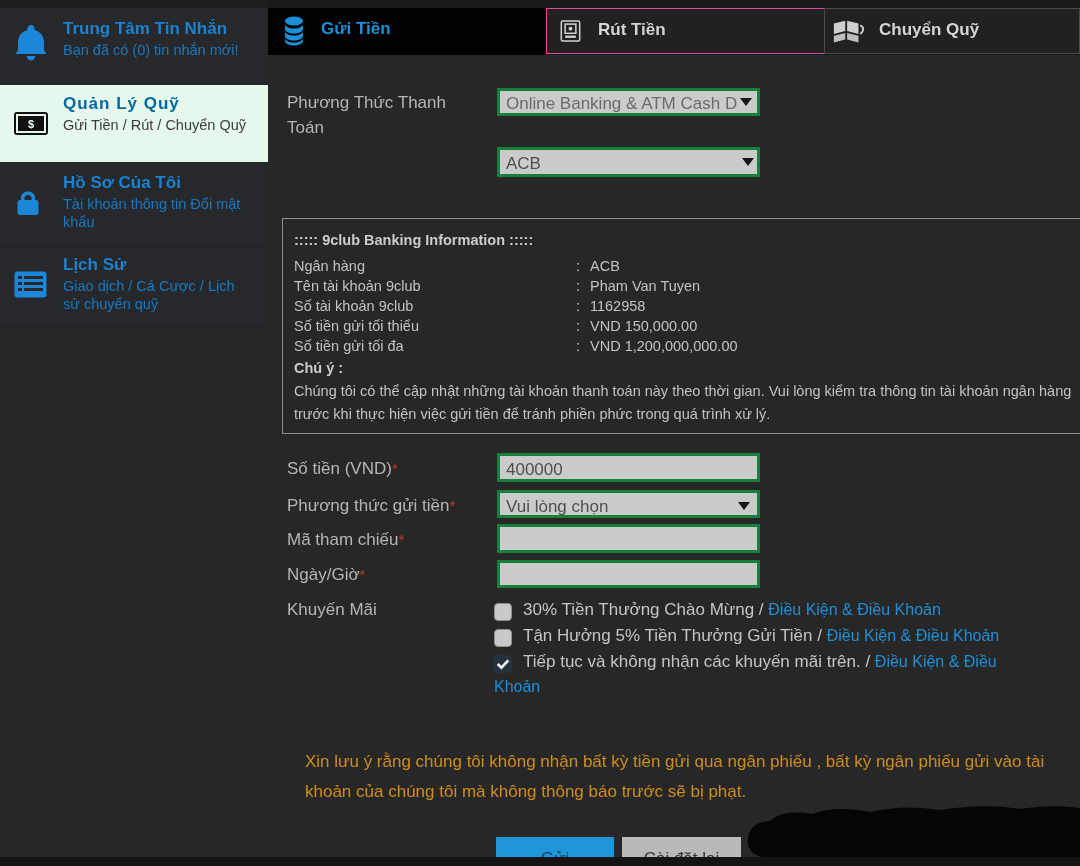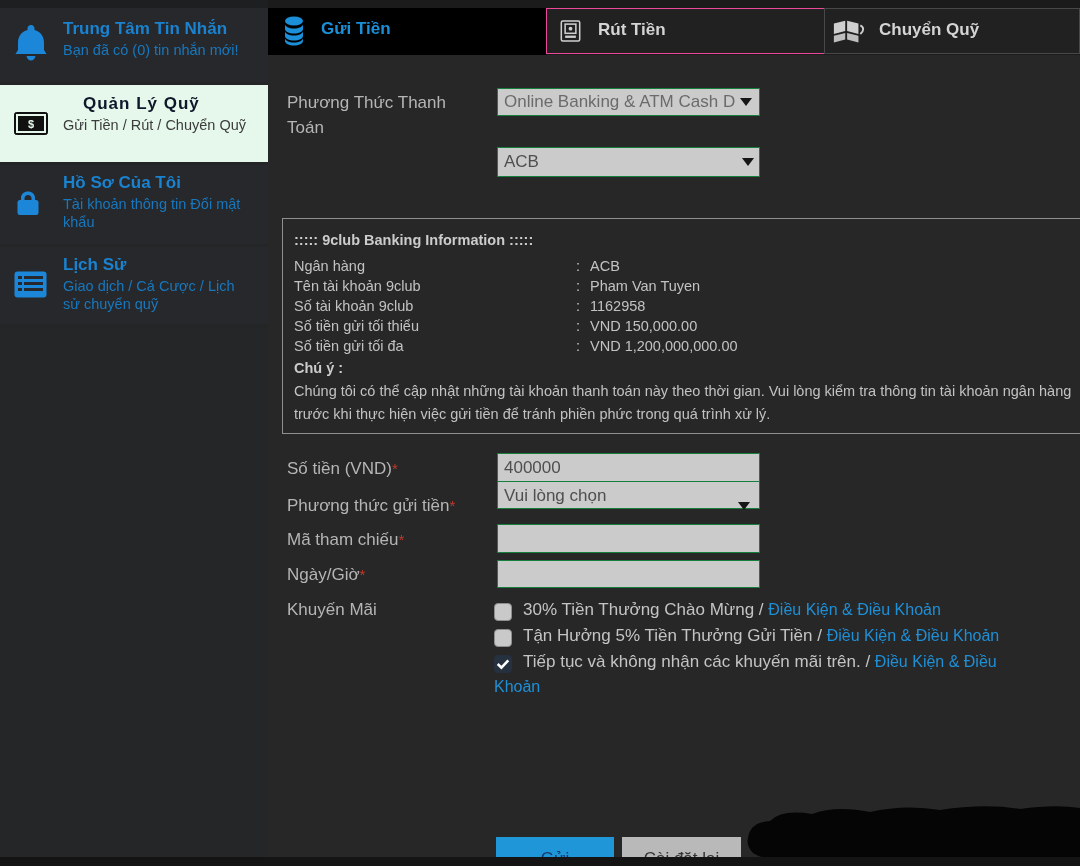--- a/index.html
+++ b/index.html
@@ -12,21 +12,21 @@
   .sb-item { position:absolute; left:0; width:268px; background:#26282b; }
   .sb-item .ttl { font-weight:bold; font-size:17px; color:#1a82cf; line-height:20px; }
   .sb-item .sub { font-size:14.5px; color:#1878bf; margin-top:2px; line-height:18px; }
   .sb-txt { position:absolute; left:63px; width:192px; }
   .sb-txt .sub { width:188px; }
   .sb-icon { position:absolute; left:14px; }
 
   #it1 { top:8px; height:74px; }
   #it1 .sb-txt { top:11px; }
   #it2 { top:85px; height:77px; background:#e6f8ec; }
-  #it2 .ttl { color:#0f172a; letter-spacing:1px;margin-left:20px; }
+  #it2 .ttl { color:#0369a1; letter-spacing:1px; }
   #it2 .sub { color:#3c3c3c; }
   #it2 .sb-txt { top:9px; }
   #it3 { top:165px; height:79px; }
   #it3 .sb-txt { top:8px; }
   #it4 { top:247px; height:77px; }
   #it4 .sb-txt { top:8px; }
   #sb-rest { position:absolute; left:0; top:328px; width:268px; height:538px; background:#242628; }
   #sb-top { position:absolute; left:0; top:0; width:268px; height:8px; background:#1e1f21; }
 
   
@@ -39,21 +39,21 @@
   #tab3b { position:absolute; left:556px; top:8px; width:1px; height:46px; background:#484848; }
   .tab .tb-lbl { position:absolute; top:11px; }
   #tab1 .tb-lbl { left:53px; color:#1b8fd8; }
   #tab2 .tb-lbl { left:51px; color:#d4d4d4; }
   #tab3 .tb-lbl { left:55px; color:#d4d4d4; }
 
   
   #content { position:absolute; left:268px; top:55px; width:812px; height:811px; background:#272727; }
   .lbl { position:absolute; color:#b5b5b5; font-size:17px; line-height:25px; }
   .req { color:#c03a2b; font-size:15px; }
-  .field { position:absolute; background:#cbcbcb; border:1px solid #15803d; color:#4f4f4f;
+  .field { position:absolute; background:#cbcbcb; border:3px solid #15803d; color:#4f4f4f;
            font-size:17px; line-height:27px; padding-left:6px; }
   .arrow { position:absolute; width:0; height:0; border-left:6.5px solid transparent;
            border-right:6.5px solid transparent; border-top:8px solid #161616; }
 
   
   #ibox { position:absolute; left:14px; top:163px; width:812px; height:216px;
           border:1px solid #8f8f8f; background:#272727; color:#c2c2c2; font-size:14.5px; }
   #ibox .bt { font-weight:bold; color:#cccccc; }
   .irow { position:relative; height:20px; line-height:20px; }
   .irow .il { position:absolute; left:0; }
@@ -198,21 +198,21 @@
           </div>
         <div class="bt" style="margin-top:4px;">Chú ý :</div>
         <div style="margin-top:4px; line-height:23px; font-size:14.5px;">Chúng tôi có thể cập nhật những tài khoản thanh toán này theo thời gian. Vui lòng kiểm tra thông tin tài khoản ngân hàng<br>trước khi thực hiện việc gửi tiền để tránh phiền phức trong quá trình xử lý.</div>
       </div>
     </div>
 
     <div class="lbl" style="left:19px; top:401px;">Số tiền (VND)<span class="req">*</span></div>
     <div class="field" style="left:229px; top:398px; width:263px; height:29px;">400000</div>
 
     <div class="lbl" style="left:19px; top:438px;">Phương thức gửi tiền<span class="req">*</span></div>
-    <div class="field" style="left:229px; top:426px; width:263px; height:28px;">Vui lòng chọn</div>
+    <div class="field" style="left:229px; top:435px; width:263px; height:28px;">Vui lòng chọn</div>
     <div class="arrow" style="left:470px; top:447px;"></div>
 
     <div class="lbl" style="left:19px; top:472px;">Mã tham chiếu<span class="req">*</span></div>
     <div class="field" style="left:229px; top:469px; width:263px; height:29px;"></div>
 
     <div class="lbl" style="left:19px; top:507px;">Ngày/Giờ<span class="req">*</span></div>
     <div class="field" style="left:229px; top:505px; width:263px; height:28px;"></div>
 
     <div class="lbl" style="left:19px; top:542px;">Khuyến Mãi</div>
 
@@ -222,20 +222,21 @@
     <div class="cb" style="left:226px; top:574px;"></div>
     <div class="lbl" style="left:255px; top:568px; color:#c4c4c4;">Tận Hưởng 5% Tiền Thưởng Gửi Tiền / <span class="link">Điều Kiện &amp; Điều Khoản</span></div>
 
     <div class="cb" style="left:226px; top:600px; background:#25313e; border-color:#25313e;">
       <svg width="18" height="18" viewBox="0 0 17 17" style="position:absolute;left:-1px;top:-1px;">
         <path d="M3.5 8.5 L7 12 L13.5 5" stroke="#fff" stroke-width="2.4" fill="none"></path>
       </svg>
     </div>
     <div class="lbl" style="left:226px; top:594px; width:560px; text-indent:29px; color:#c4c4c4;">Tiếp tục và không nhận các khuyến mãi trên. / <span class="link">Điều Kiện &amp; Điều<br>Khoản</span></div>
 
+    <div id="warn">Xin lưu ý rằng chúng tôi không nhận bất kỳ tiền gửi qua ngân phiếu , bất kỳ ngân phiếu gửi vào tài<br>khoản của chúng tôi mà không thông báo trước sẽ bị phạt.</div>
 
     <div class="btn" style="left:228px; width:118px; background:#1e96d8; color:#173a68; padding-top:12px;">Gửi</div>
     <div class="btn" style="left:354px; width:119px; background:#b9b9b9; color:#333; padding-top:12px;">Cài đặt lại</div>
 
     <svg style="position:absolute; left:470px; top:745px;" width="342" height="70" viewBox="0 0 342 70">
       <path fill="#050505" d="M10 38 Q12 22 32 21 Q44 9 74 14 Q98 5 132 12 Q167 4 202 10 Q247 3 282 9 Q317 4 342 8 L342 62 Q320 66 290 61 Q250 67 210 61 Q170 66 130 60 Q90 65 60 59 Q28 62 15 53 Q8 46 10 38 Z"></path>
     </svg>
   </div>
 
 <div></div>

